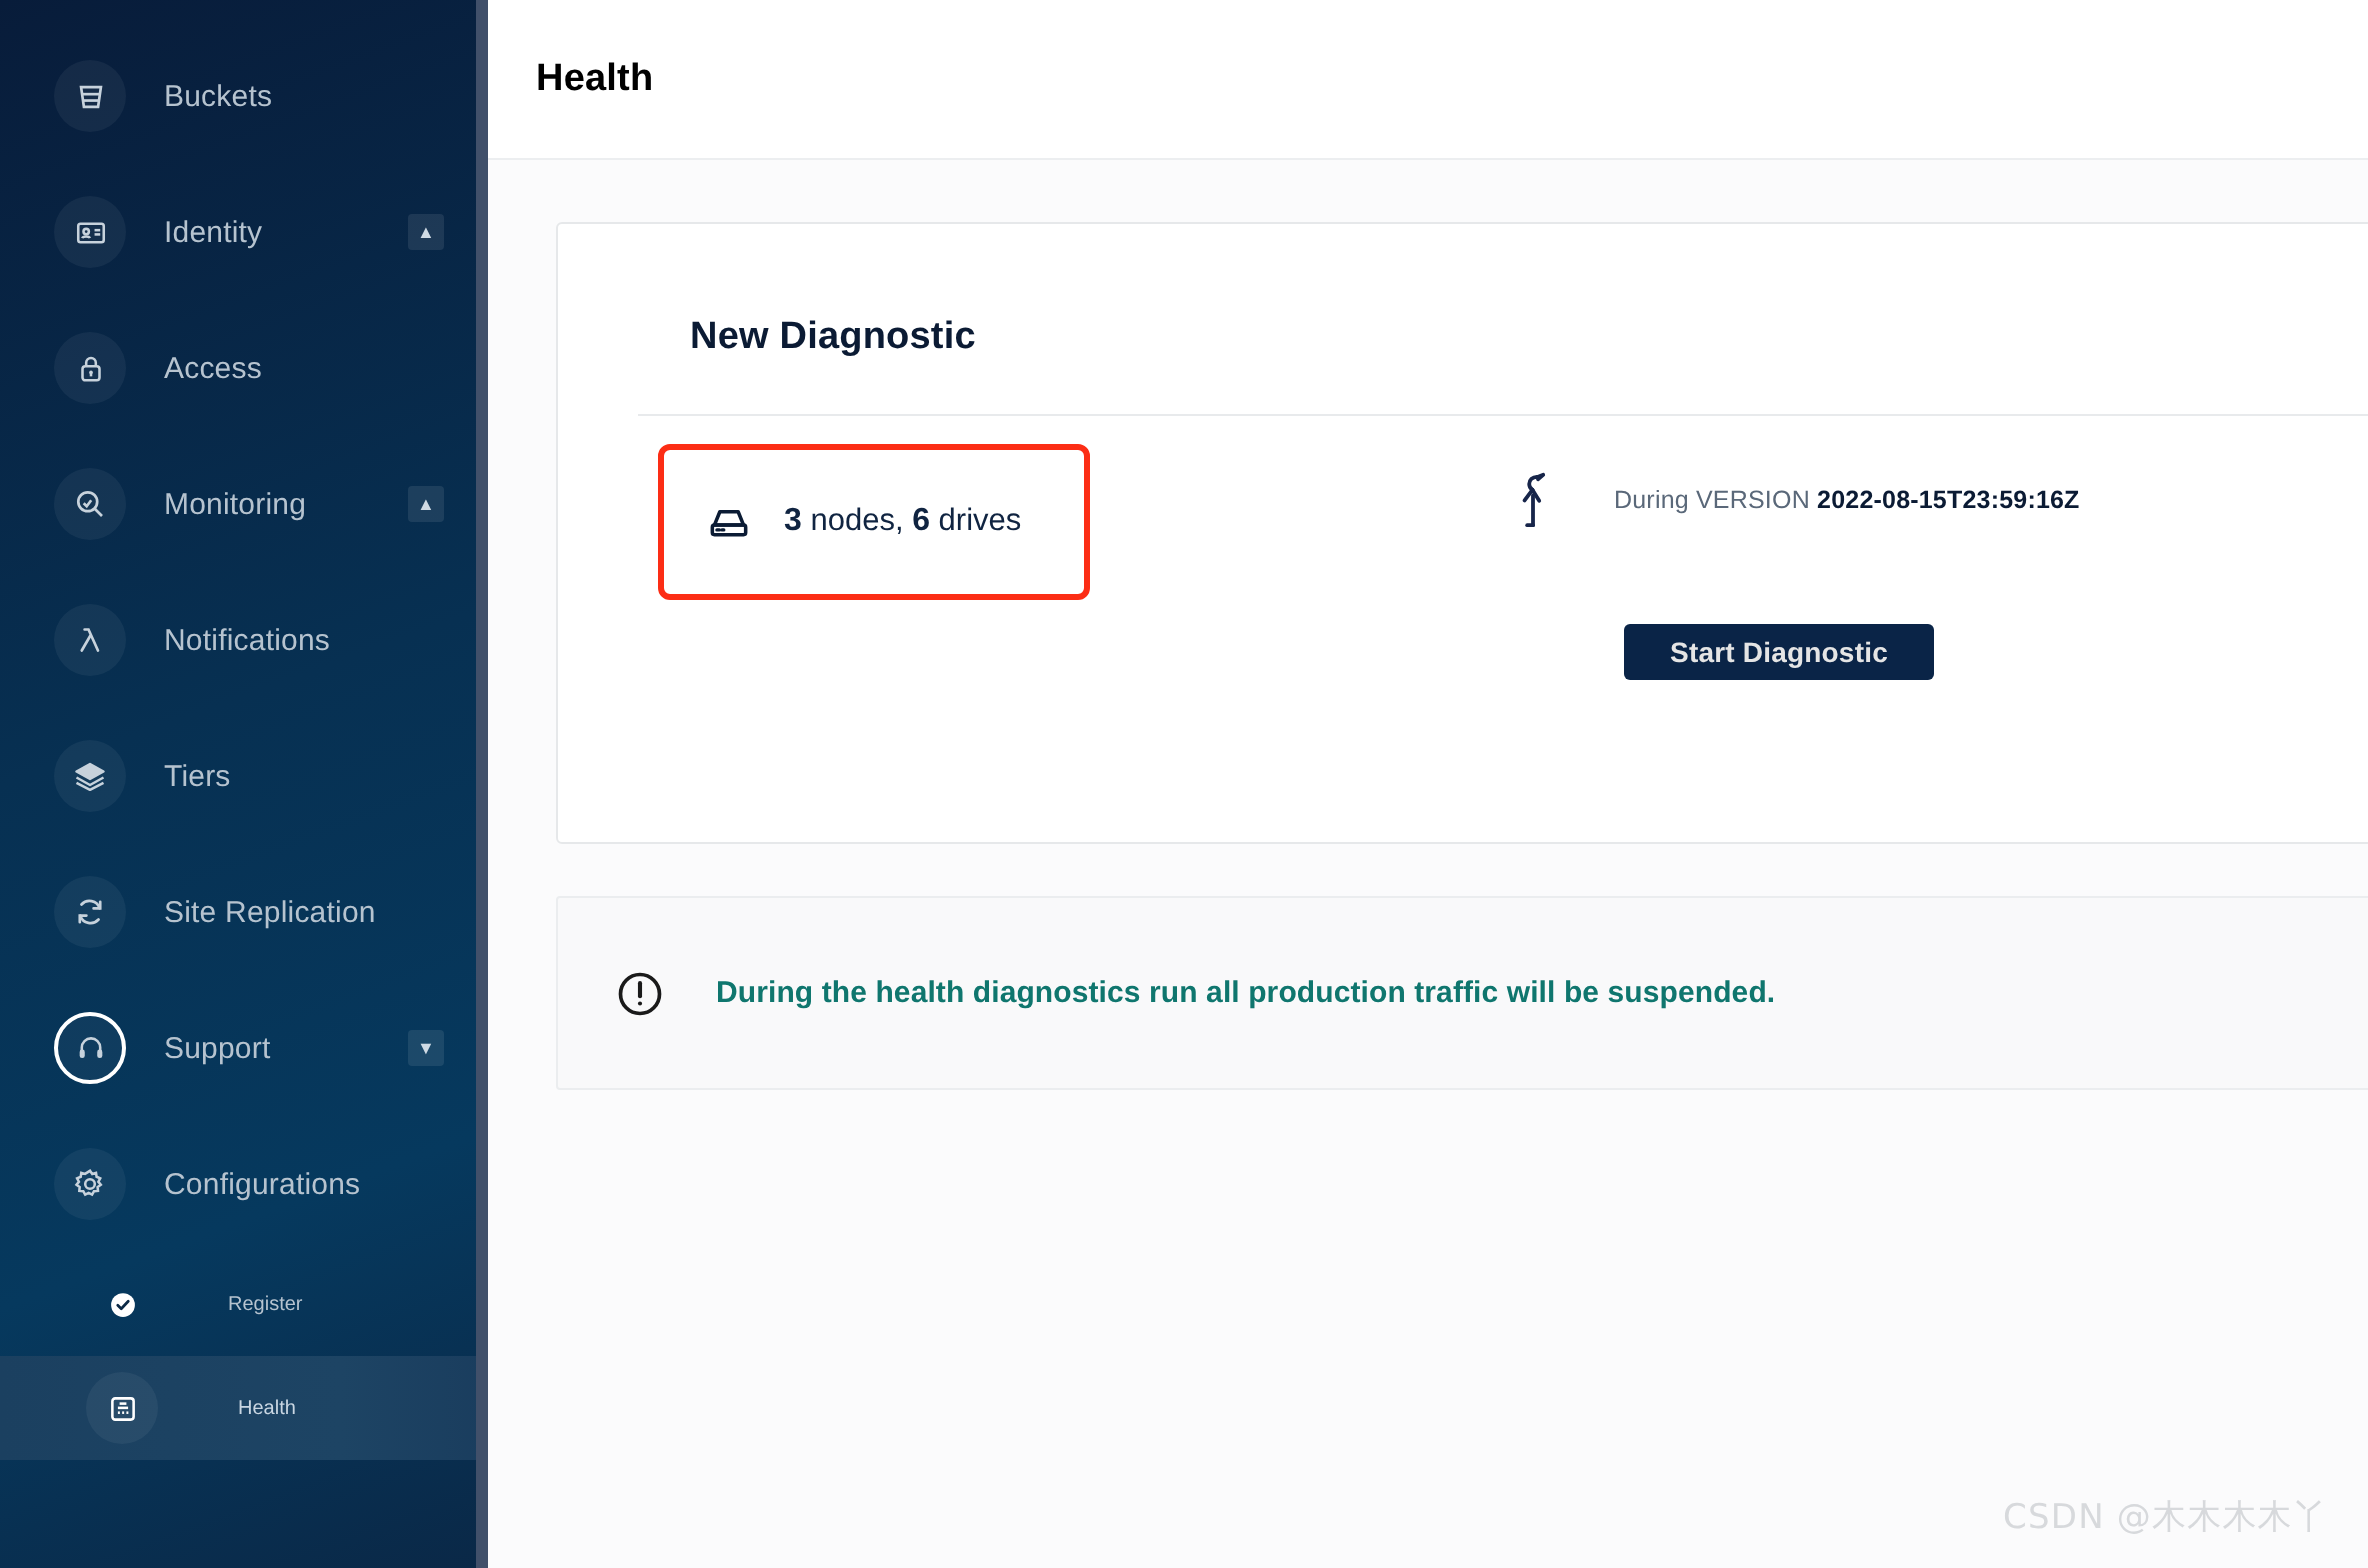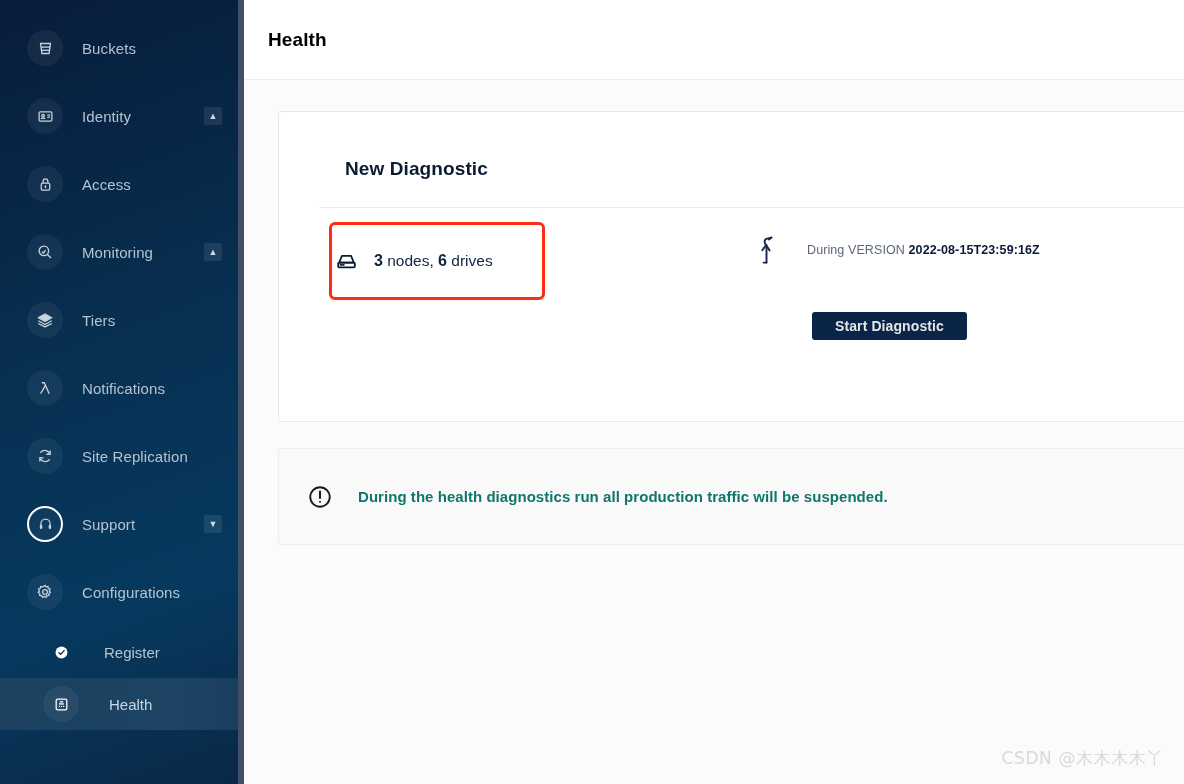--- a/index.html
+++ b/index.html
@@ -89,21 +89,21 @@
     display: flex; align-items: center; justify-content: center;
     color: #ffffff;
   }
   .sub-icon-round {
     width: 36px; height: 36px; flex: 0 0 36px; margin-left: -5px;
     border-radius: 50%; background: rgba(255,255,255,0.055);
     display: flex; align-items: center; justify-content: center;
     color: #ffffff;
   }
   .sub-label {
-    margin-left: 30px; font-size: 15px; color: #b6c3cf;
+    margin-left: 40px; font-size: 10px; color: #b6c3cf;
   }
   .sub-item.active .sub-label { color: #c9d6e2; }
 
   
   .main {
     flex: 1 1 auto; height: 784px;
     background: #ffffff;
     display: flex; flex-direction: column;
     overflow: hidden; position: relative;
   }
@@ -147,21 +147,21 @@
     display: flex; align-items: flex-start;
     padding: 110px 0 0 0; position: absolute; top: 0; left: 0; right: 0;
   }
 
   .nodes-box {
     margin-left: 50px;
     width: 216px; height: 78px;
     border: 3px solid #fc2d15;
     border-radius: 6px;
     display: flex; align-items: center;
-    padding-left: 2px;
+    padding-left: 20px;
     background: #ffffff;
   }
   .drive-icon { flex: 0 0 26px; color: #0b1b34; display: flex; align-items: center; }
   .nodes-text {
     margin-left: 14px; font-size: 15.5px; color: #102441;
     white-space: nowrap;
   }
   .nodes-text b { font-weight: bold; font-size: 16px; }
 
   .version-row {
@@ -261,37 +261,37 @@
             <path d="M15.2 15.2 L20 20"></path>
             <path d="M7.8 11.5 l2 2 l3 -4"></path>
           </svg>
         </span>
         <span class="nav-label">Monitoring</span>
         <span class="chev">▲</span>
       </div>
 
       <div class="nav-item">
         <span class="nav-icon">
+          <svg width="18" height="18" viewBox="0 0 24 24" fill="none" stroke="currentColor" stroke-width="1.8" stroke-linecap="round">
+            <path d="M6.5 19 L12.2 9.2"></path>
+            <path d="M8.4 5 h2.6 l6.3 14"></path>
+          </svg>
+        </span>
+        <span class="nav-label">Notifications</span>
+      </div>
+
+      <div class="nav-item">
+        <span class="nav-icon">
           <svg width="18" height="18" viewBox="0 0 24 24" fill="none" stroke="currentColor" stroke-width="1.7" stroke-linejoin="round">
             <path d="M12 4 L21 9 L12 14 L3 9 Z" fill="currentColor" stroke="currentColor"></path>
             <path d="M3 13 L12 18 L21 13"></path>
             <path d="M3 16.6 L12 21.2 L21 16.6"></path>
           </svg>
         </span>
         <span class="nav-label">Tiers</span>
-      </div>
-
-      <div class="nav-item">
-        <span class="nav-icon">
-          <svg width="18" height="18" viewBox="0 0 24 24" fill="none" stroke="currentColor" stroke-width="1.8" stroke-linecap="round">
-            <path d="M6.5 19 L12.2 9.2"></path>
-            <path d="M8.4 5 h2.6 l6.3 14"></path>
-          </svg>
-        </span>
-        <span class="nav-label">Notifications</span>
       </div>
 
       <div class="nav-item">
         <span class="nav-icon">
           <svg width="18" height="18" viewBox="0 0 24 24" fill="none" stroke="currentColor" stroke-width="1.8" stroke-linecap="round">
             <path d="M18.5 9.5 A7.2 7.2 0 0 0 6.3 7"></path>
             <path d="M5.5 14.5 A7.2 7.2 0 0 0 17.7 17"></path>
             <path d="M18.8 5.2 v4.4 h-4.4"></path>
             <path d="M5.2 18.8 v-4.4 h4.4"></path>
           </svg>

